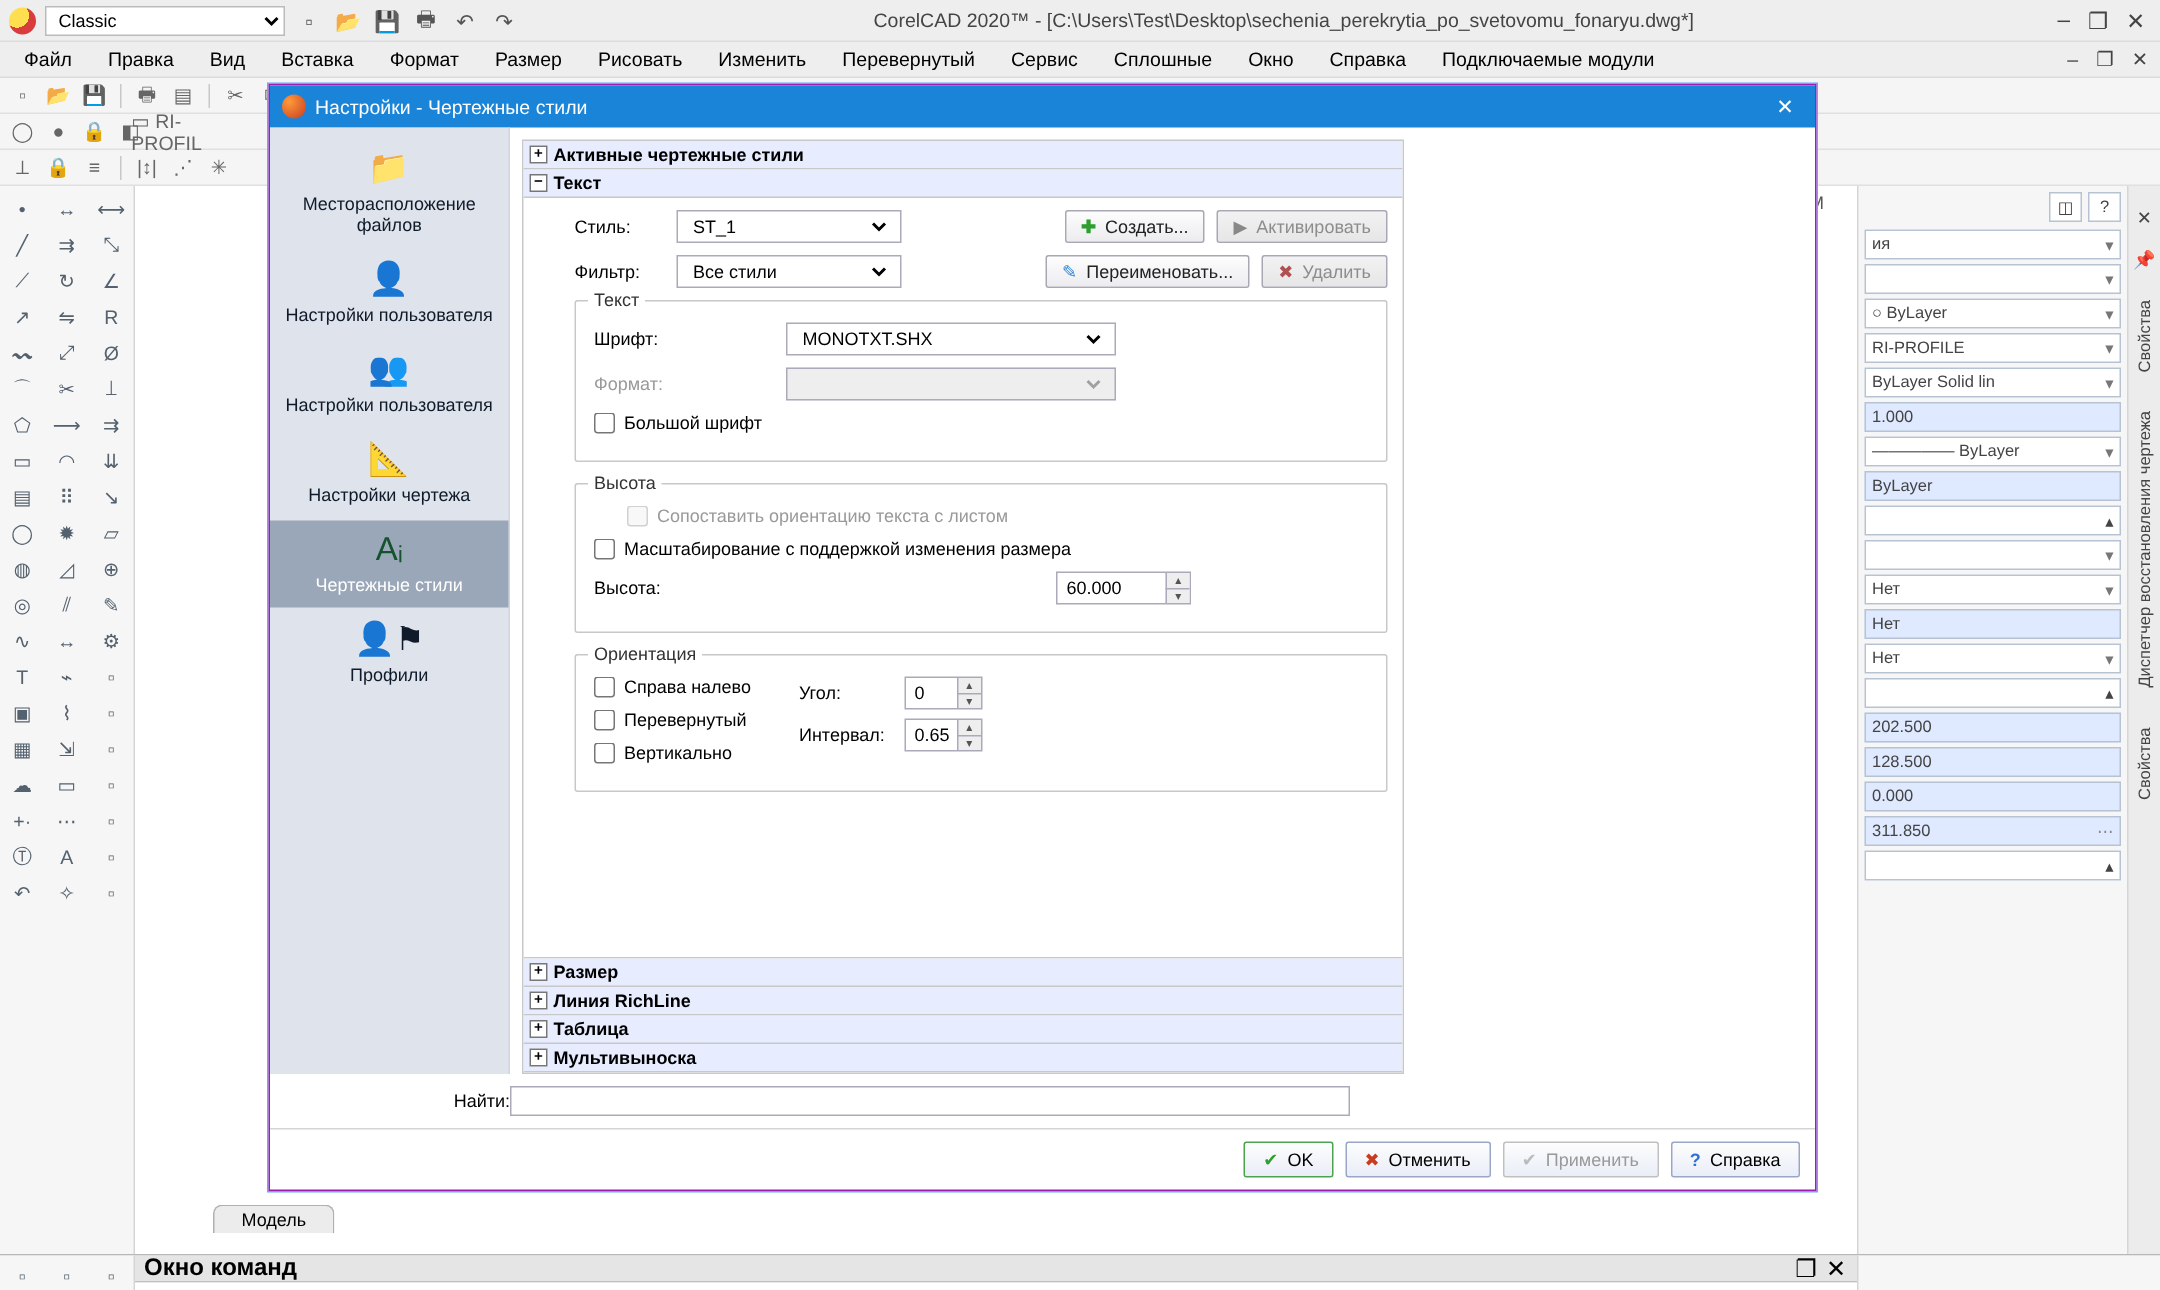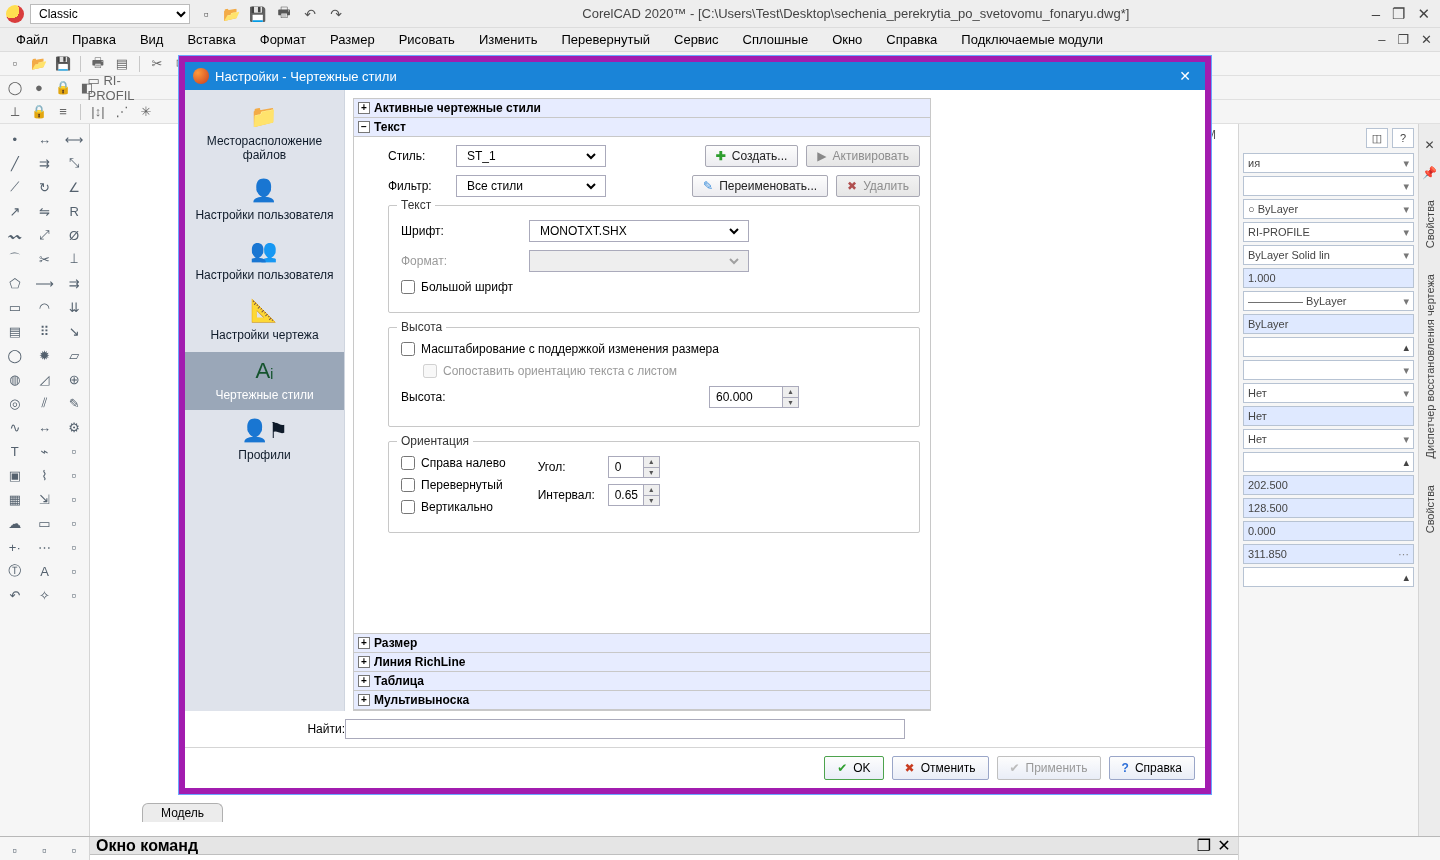--- a/index.html
+++ b/index.html
@@ -106,21 +106,21 @@
 }
 .cmd-right-pad {
   width:202px; background:#f6f6f6; border-left:1px solid #d5d5d5;
 }
 .cmd-winbtns{ margin-left:auto; font-weight:normal; display:flex; gap:4px;}
 .cmd-winbtns span{ width:16px; text-align:center;}
 
 
 .dialog {
   position:absolute; left:179px; top:56px; width:1032px; height:738px;
-  background:#fff; border:6px solid #a21caf; box-shadow:0 0 0 1px #6aa6ff;
+  background:#fff; border:1px solid #a21caf; box-shadow:0 0 0 1px #6aa6ff;
   display:flex; flex-direction:column; z-index:50;
 }
 .dialog .dlg-title {
   height:28px; background:#1a84d8; color:#fff; display:flex; align-items:center;
   padding:0 8px; font-size:13px;
 }
 .dialog .dlg-title .ico {
   width:16px; height:16px; border-radius:50%;
   background:radial-gradient(circle at 30% 30%, #ff9a3a, #c83c20);
   margin-right:6px;
@@ -550,27 +550,27 @@
               </span>
             </div>
             <label class="chk">
               <input type="checkbox" style="">
                 <span>Большой шрифт</span>
             </label>
           </div>
 
           <div class="grp">
             <span class="legend">Высота</span>
+            <label class="chk disabled" style="display:flex;margin-left:22px">
+              <input type="checkbox" disabled="" style="">
+                <span>Сопоставить ориентацию текста с листом</span>
+            </label>
             <label class="chk" style="display:flex">
               <input type="checkbox" style="">
                 <span>Масштабирование с поддержкой изменения размера</span>
-            </label>
-            <label class="chk disabled" style="display:flex;margin-left:22px">
-              <input type="checkbox" disabled="" style="">
-                <span>Сопоставить ориентацию текста с листом</span>
             </label>
             <div class="form-row" style="margin-top:6px">
               <label style="width:300px">Высота:</label>
               <span class="spin">
                 <input value="60.000" style="">
                 <span class="sp-btns">
                     <span>▴</span>
                     <span>▾</span>
                   </span>
               </span>

